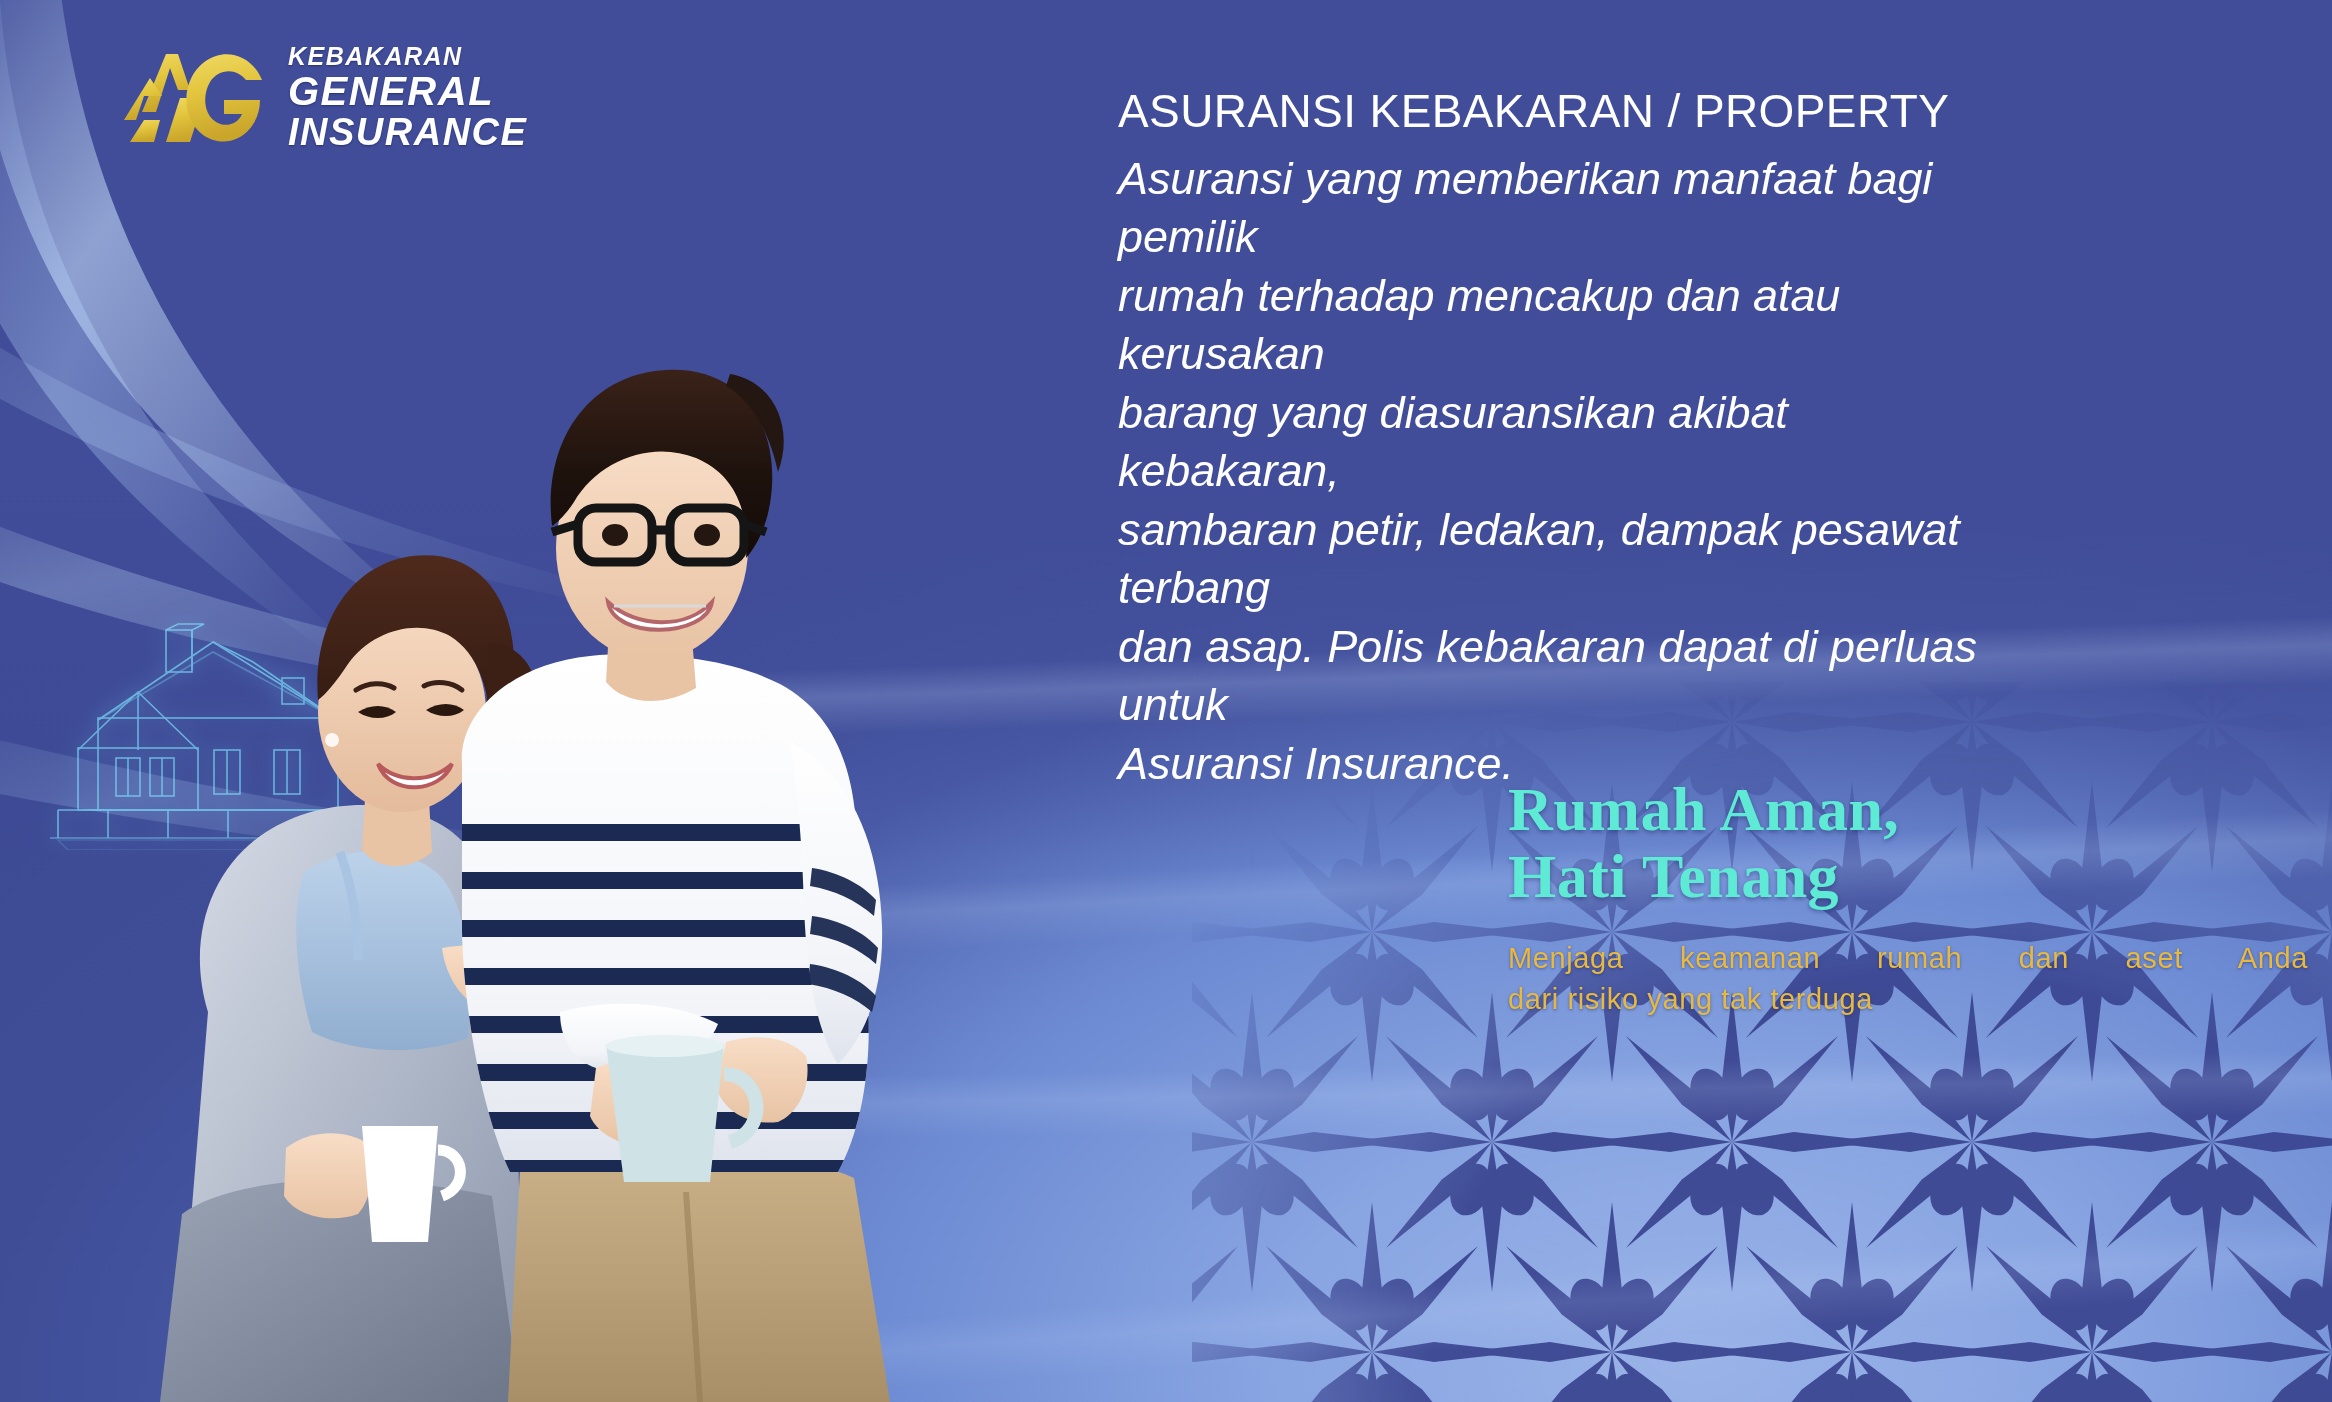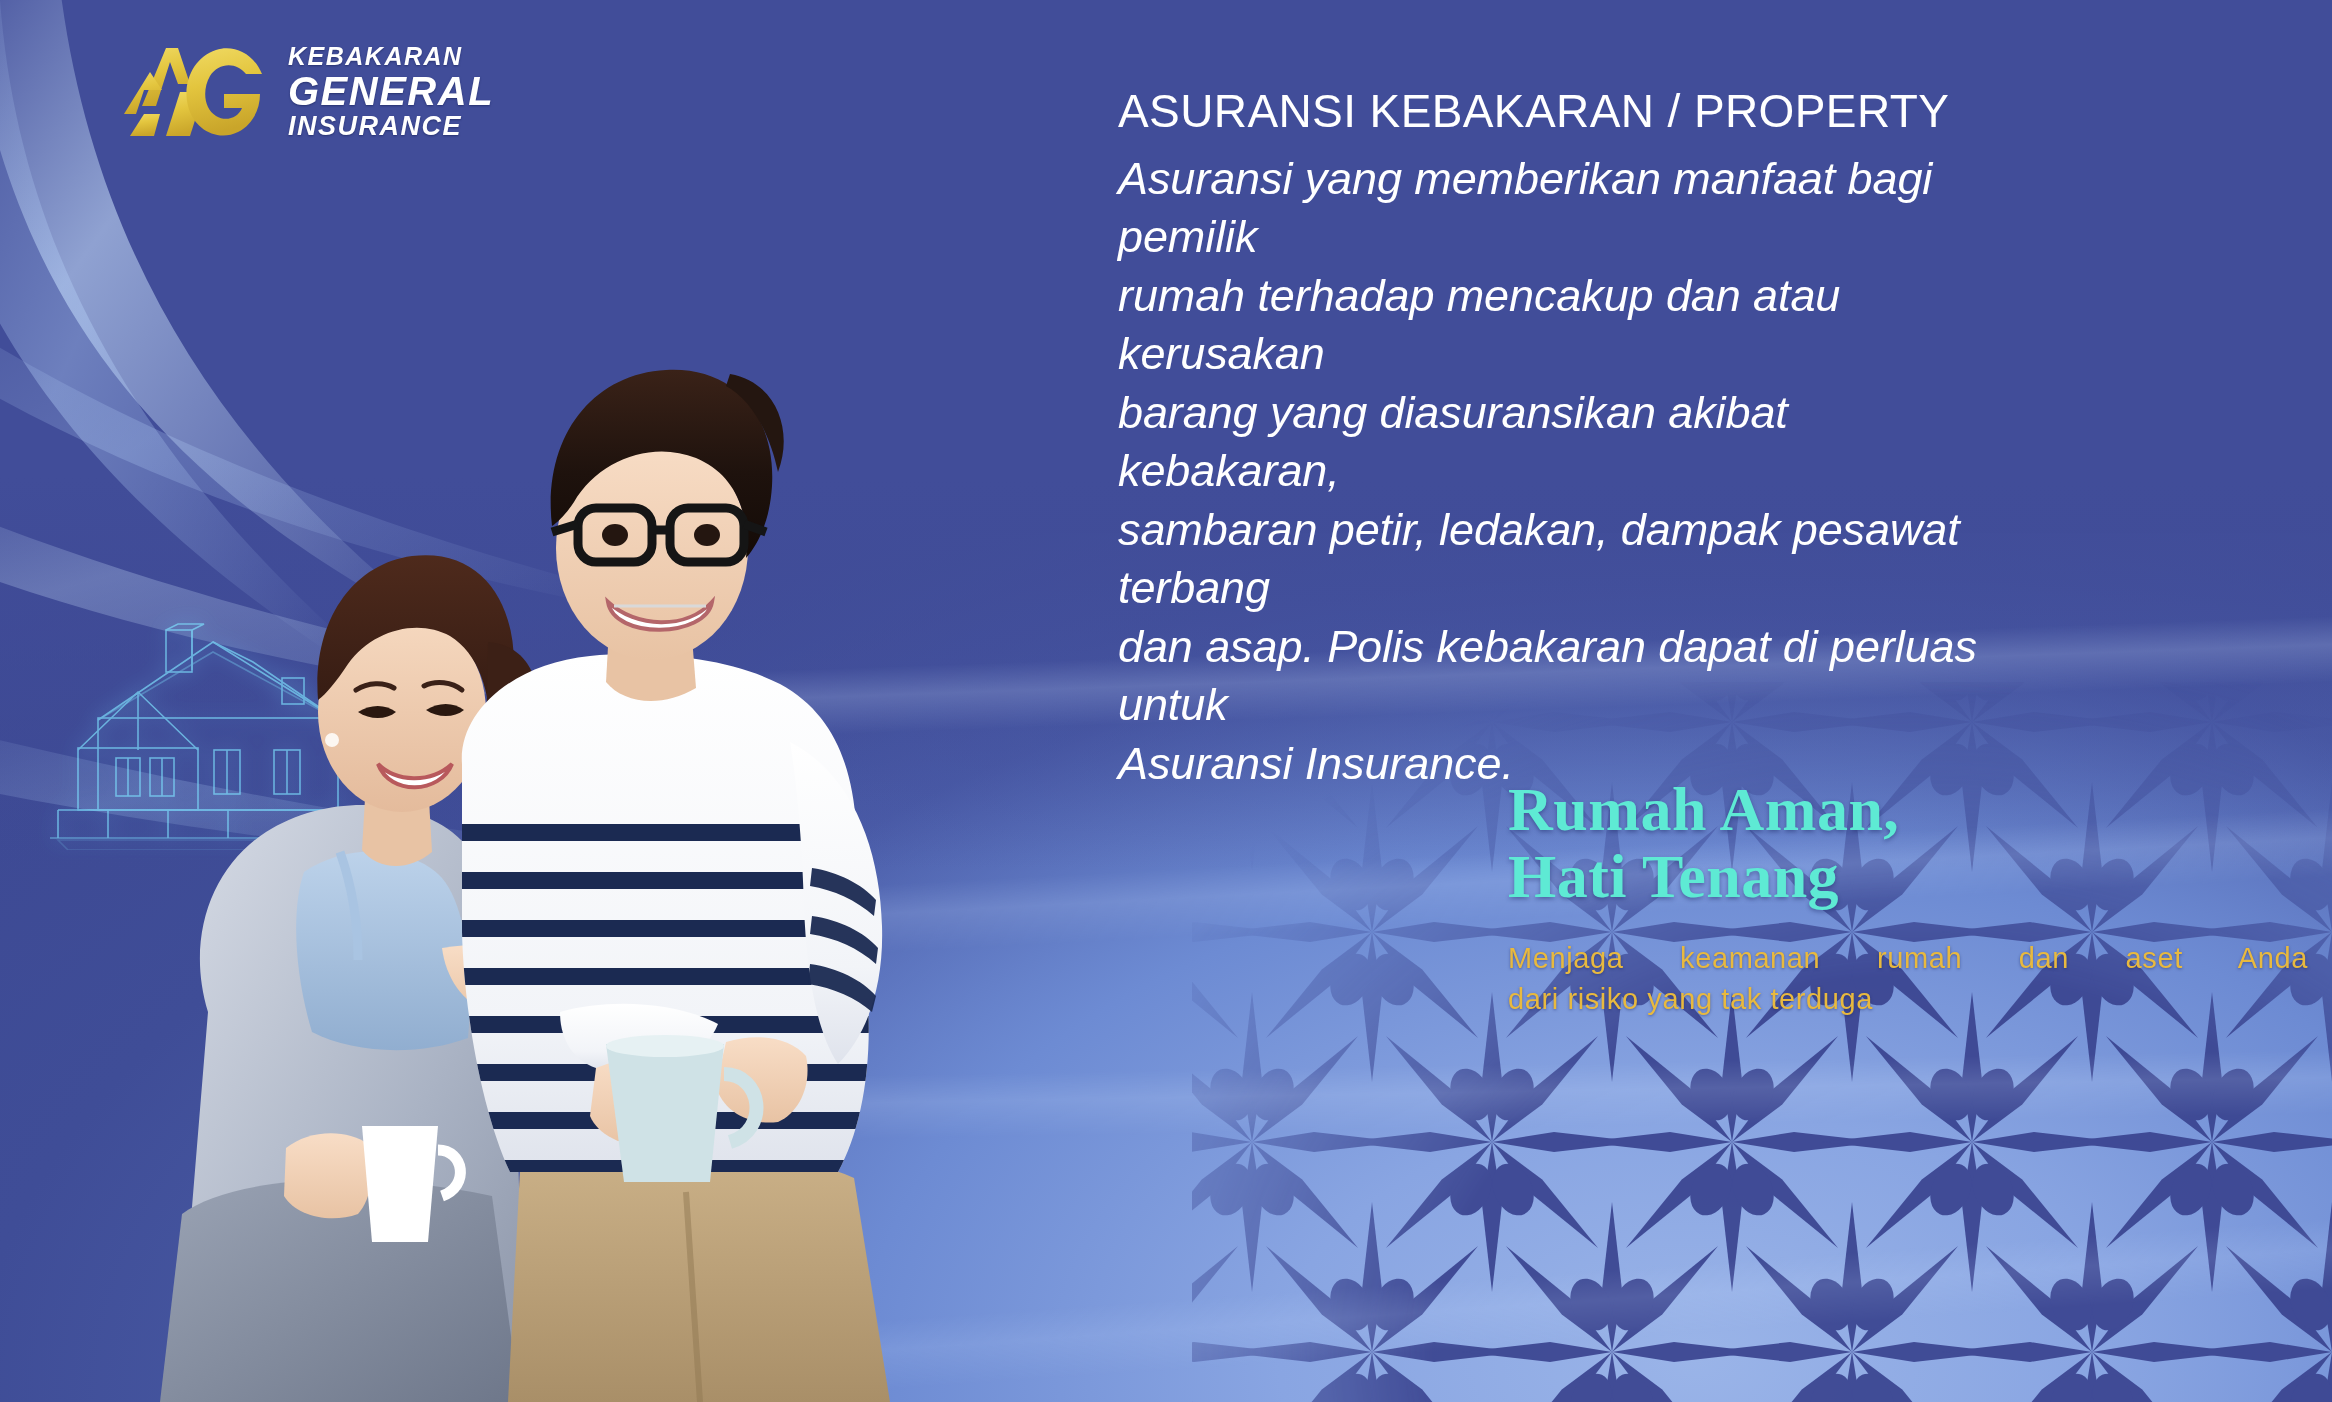--- a/index.html
+++ b/index.html
@@ -80,21 +80,21 @@
   .logo-words{ display:flex; flex-direction:column; line-height:1; padding-top:4px; }
   .logo-words span{
     color:#ffffff;
     font-family:"Liberation Sans", sans-serif;
     font-style:italic; font-weight:bold;
     letter-spacing:1.5px;
     text-shadow:0 1px 2px rgba(20,30,80,.55);
   }
   .lw-1{ font-size:25px; letter-spacing:3.6px; }
   .lw-2{ font-size:40px; letter-spacing:1.2px; margin-top:2px; }
-  .lw-3{ font-size:27px; letter-spacing:2.4px; margin-top:2px; }
+  .lw-3{ font-size:38px; letter-spacing:2.4px; margin-top:2px; }
 
   
   .copy{ position:absolute; left:1118px; top:78px; width:880px; }
   .headline{
     color:#ffffff;
     font-size:46px; font-weight:400;
     letter-spacing:.4px;
     line-height:1.12;
     margin-bottom:12px;
     white-space:nowrap;

